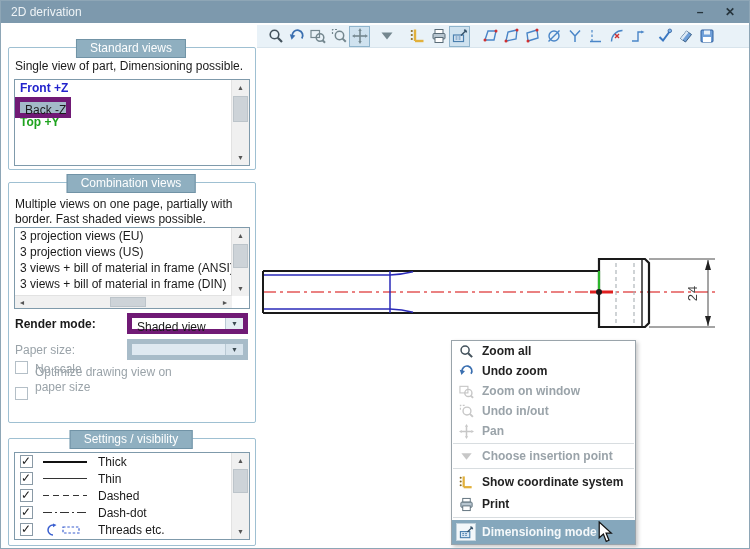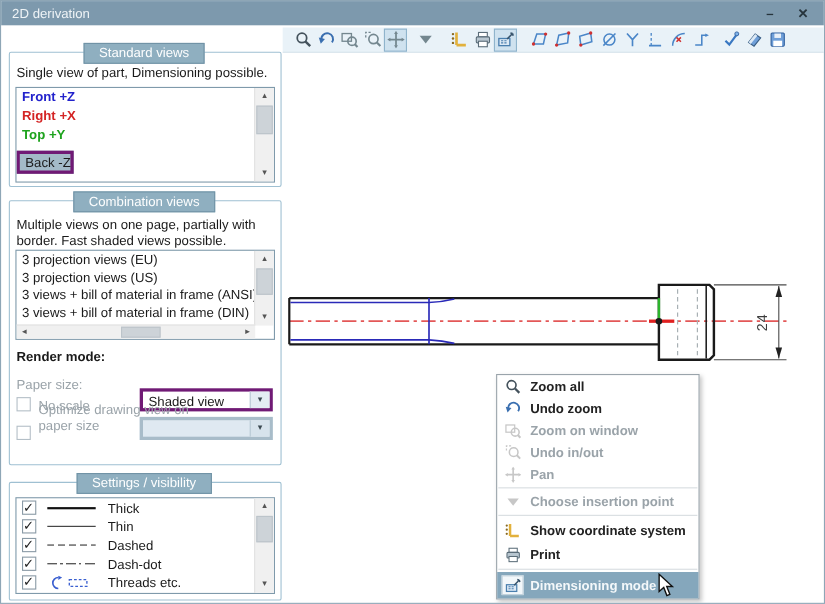--- a/index.html
+++ b/index.html
@@ -35,21 +35,21 @@
   .vsb .arr{height:15px;display:flex;align-items:center;justify-content:center;font-size:7px;color:#555;}
   .vsb .arr.dn{position:absolute;bottom:0;left:0;right:0;}
   .vsb .arr.up::after{content:"▲";} .vsb .arr.dn::after{content:"▼";}
   .vsb .thumb{position:absolute;left:1px;right:1px;background:#cdd3d8;border:1px solid #bcc4ca;}
   .hsb{position:absolute;left:0;right:17px;bottom:0;height:12px;background:#f0f0f0;border-top:1px solid #e2e2e2;}
   .hsb .arr{position:absolute;top:0;width:14px;height:12px;display:flex;align-items:center;justify-content:center;font-size:7px;color:#555;}
   .hsb .arr.lf{left:0;} .hsb .arr.rt{right:0;}
   .hsb .arr.lf::after{content:"◄";} .hsb .arr.rt::after{content:"►";}
   .hsb .thumb{position:absolute;top:1px;bottom:1px;background:#cdd3d8;border:1px solid #bcc4ca;}
   
-  .sel{position:absolute;height:21px;border:3px solid #701a75;background:#fff;box-sizing:border-box;margin-top:40px;}
+  .sel{position:absolute;height:21px;border:5px solid #701a75;background:#fff;box-sizing:border-box;}
   .sel .val{position:absolute;left:5px;top:0;line-height:19px;}
   .sel .drop{position:absolute;right:0;top:0;bottom:0;width:17px;display:flex;align-items:center;justify-content:center;
              font-size:7px;color:#3c4a52;background:#e4edf3;border-left:1px solid #b9c9d4;}
   .sel .drop::after{content:"▼";}
   .sel.dis{background:#dfe9f1;border-color:#a8bcc9;}
   .sel.dis .drop{background:#d7e3ec;}
   .cb{position:absolute;width:13px;height:13px;border:1px solid #8a9aa6;background:#fff;box-sizing:border-box;}
   .cb.dis{border-color:#b4bfc7;}
   .dislab{color:#9aa3a9;}
   

